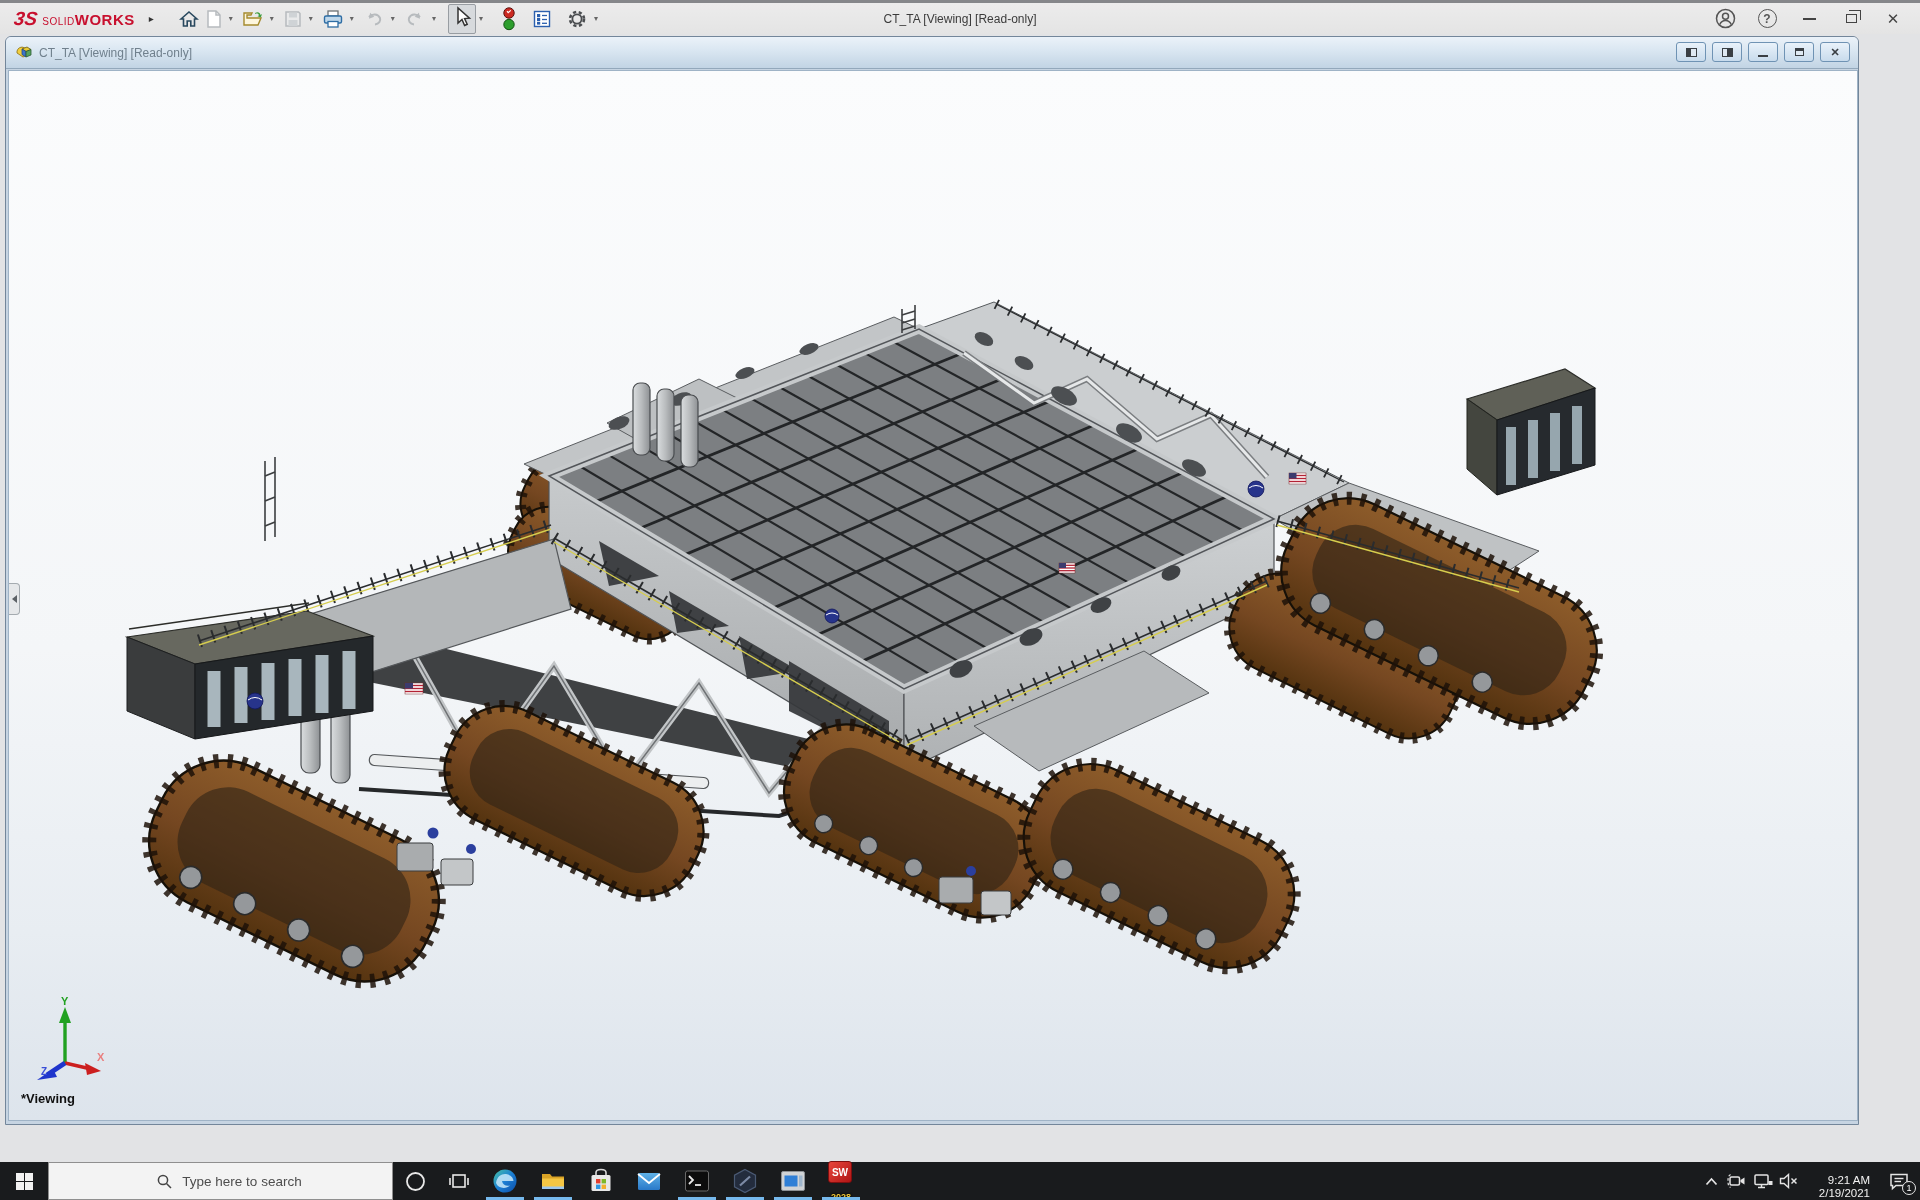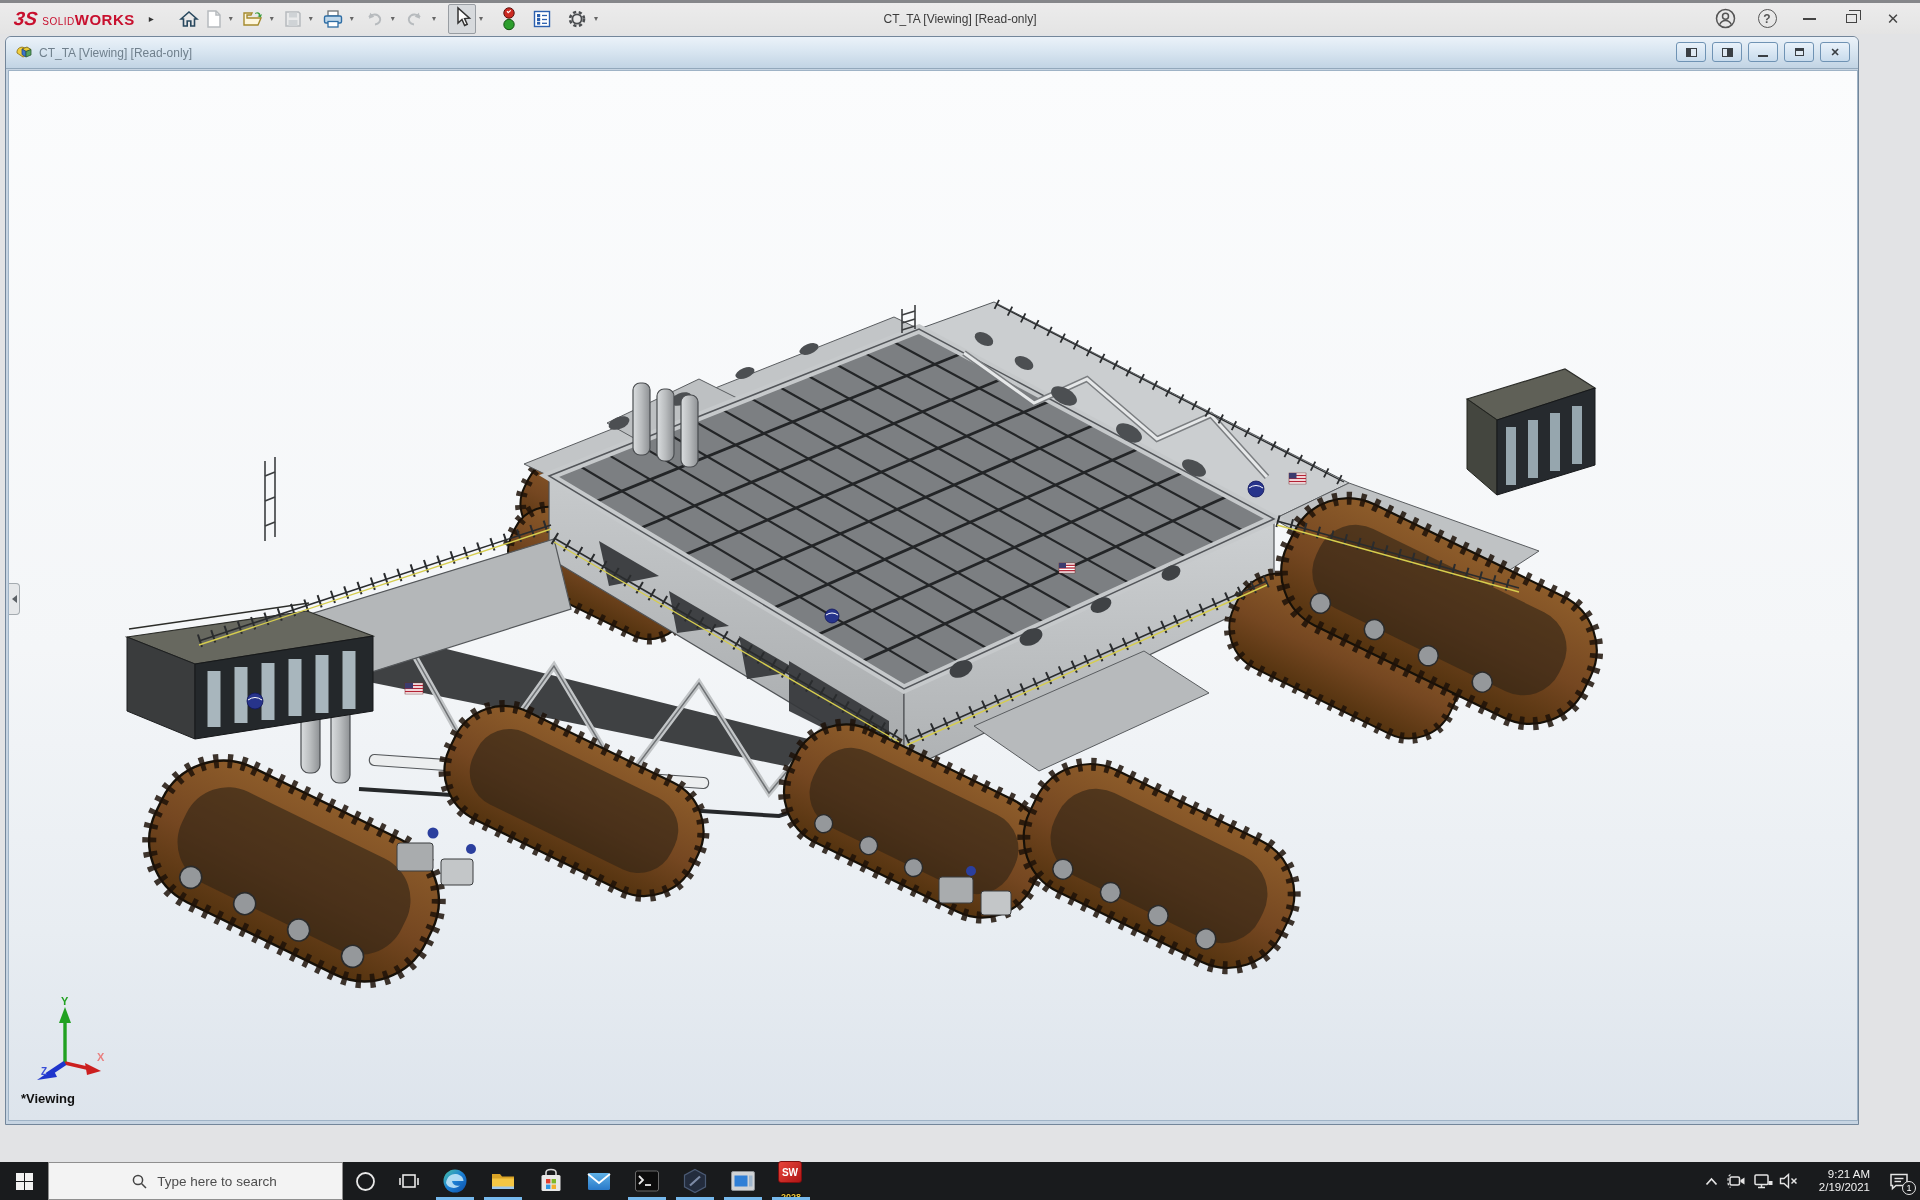--- a/index.html
+++ b/index.html
@@ -61,25 +61,25 @@
     border-right:5px solid #5c6putador166; border-right:5px solid #5c6166; }
 
   .view-label { position:absolute; left:12px; bottom:14px; font-size:13px; font-weight:bold; color:#111; }
   .triad { position:absolute; left:18px; bottom:40px; }
 
   
   .taskbar { position:absolute; left:0; top:1162px; width:1920px; height:38px; background:#191b1d;
     display:flex; align-items:stretch; }
   .tb-item { display:flex; align-items:center; justify-content:center; position:relative; }
   .start { width:48px; }
-  .searchbox { width:295px; background:#f3f3f3; border:1px solid #8f8f8f; display:flex; align-items:center; gap:10px; padding-left:18px; }
+  .searchbox { width:345px; background:#f3f3f3; border:1px solid #8f8f8f; display:flex; align-items:center; gap:10px; padding-left:18px; }
   .searchbox span { font-size:13.5px; color:#4d4d4d; }
   .tb-app { width:48px; }
   .tb-app.running::after { content:""; position:absolute; bottom:0; left:5px; right:5px; height:3px; background:#76b9ed; }
-  .tray { margin-left:auto; display:flex; align-items:center; }
+  .tray { margin-left:auto; display:flex; align-items:flex-end; }
   .tray-ico { width:26px; height:38px; display:flex; align-items:center; justify-content:center; }
   .clock { width:62px; text-align:right; color:#f2f2f2; font-size:11.5px; line-height:13px; margin:0 8px 0 6px; }
   .action-center { position:relative; width:42px; height:38px; display:flex; align-items:center; justify-content:center; }
   .ac-badge { position:absolute; right:4px; bottom:5px; width:14px; height:14px; border:1.4px solid #e8e8e8;
     border-radius:50%; background:#191b1d; color:#fff; font-size:9px; display:flex; align-items:center; justify-content:center; }
 
   .sw-icon { position:relative; width:30px; height:40px; }
   .sw-cube { position:absolute; left:2px; top:0px; width:24px; height:22px; border-radius:3px;
     background:linear-gradient(135deg,#e8453b,#b01515); border:1px solid #7e0f0f;
     color:#fff; font-size:10px; font-weight:bold; display:flex; align-items:center; justify-content:center; }

